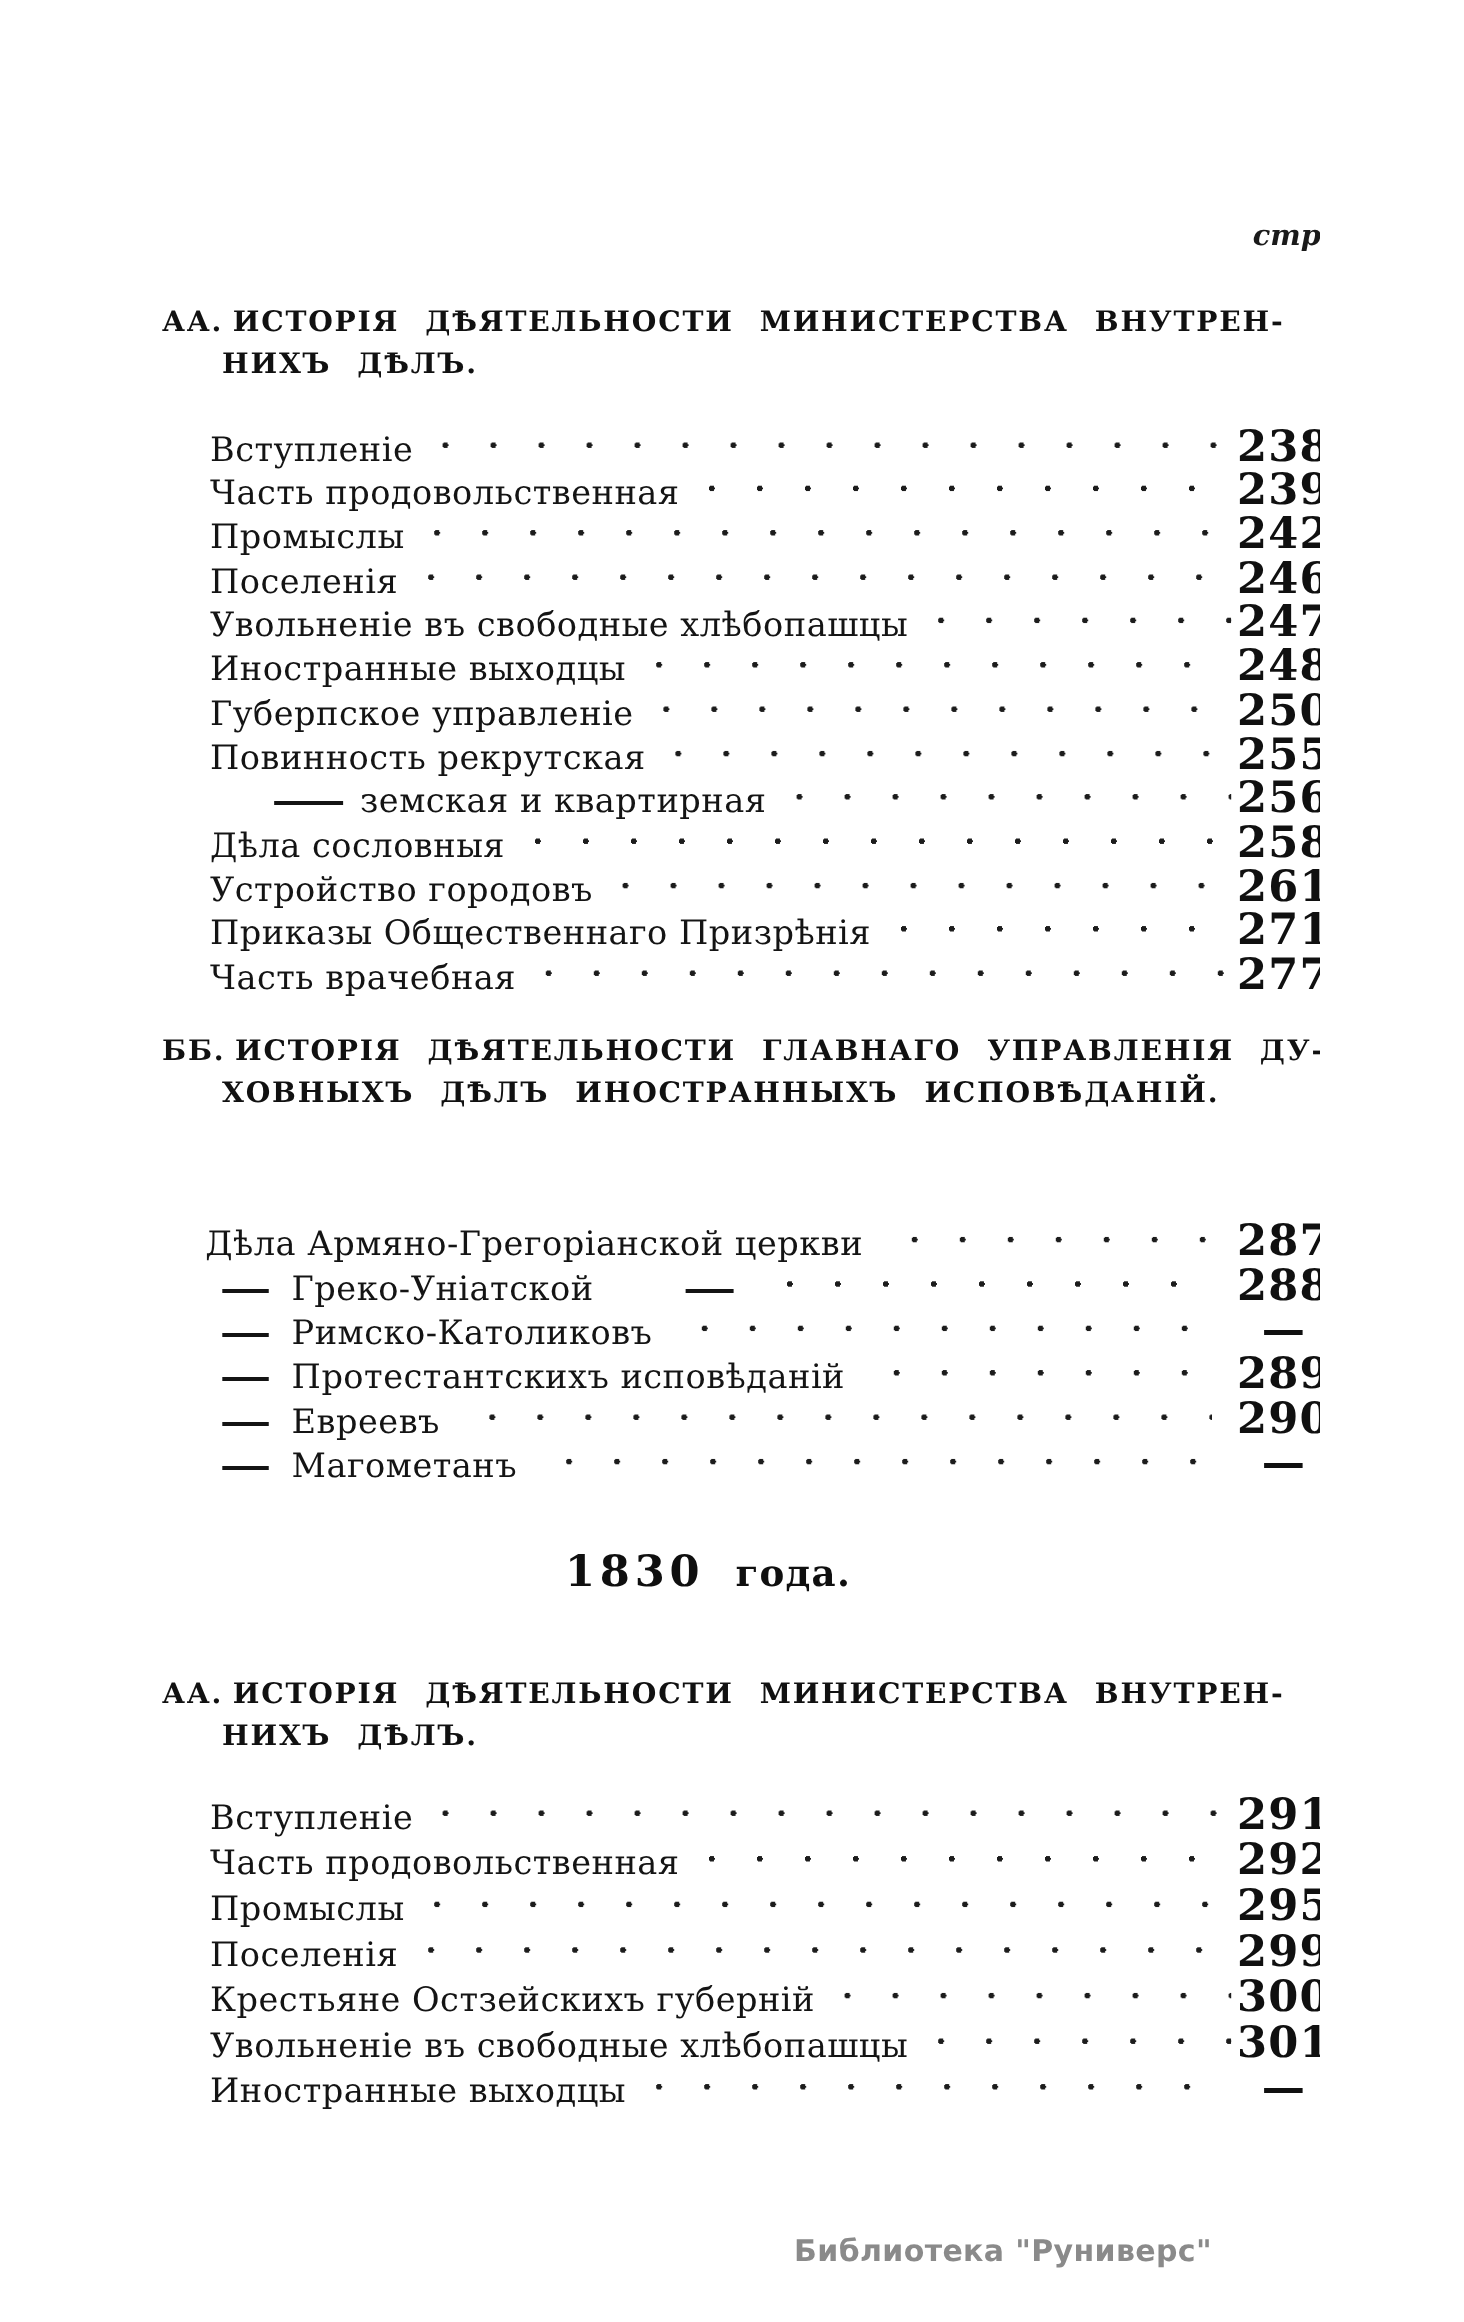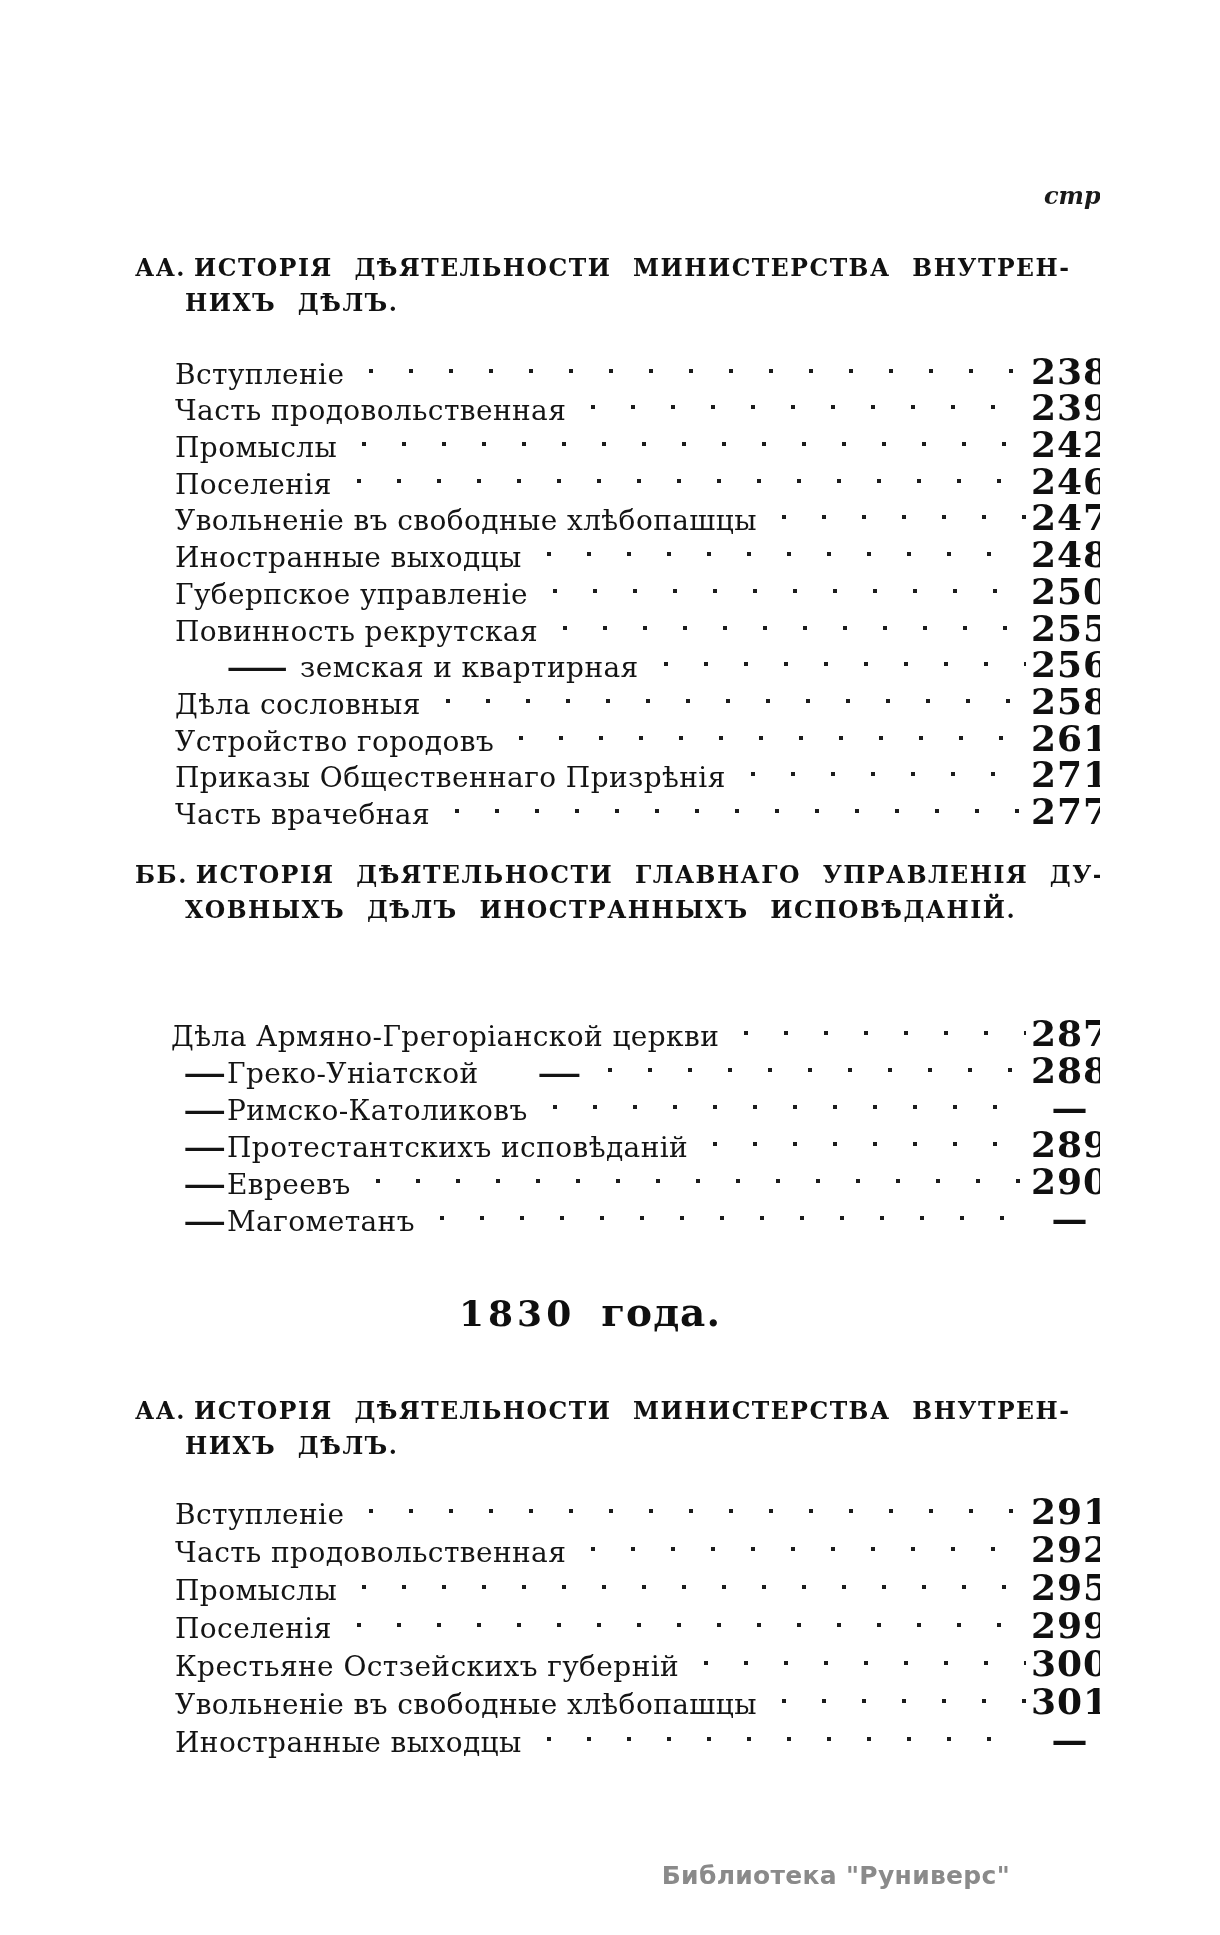--- a/index.html
+++ b/index.html
@@ -23,21 +23,21 @@
   .hnum{margin-right:8px;}
   
   .rows{position:absolute;left:135px;width:975px;}
   .row{
     display:flex;align-items:baseline;
     padding-left:40px;
     font-size:28px;letter-spacing:0.4px;color:#141414;
     white-space:nowrap;
   }
   .rows1 .row{height:36.7px;line-height:36.7px;}
-  .rows2 .row{height:37px;line-height:37px;padding-left:48px;}
+  .rows2 .row{height:37px;line-height:37px;padding-left:48px;gap:16px;}
   .rows2 .row.lead-row{padding-left:36px;}
   .rows3 .row{height:38px;line-height:38px;}
   .row .label{flex:0 0 auto;}
   .row .dash{
     flex:0 0 44px;font-weight:bold;
     transform:scaleX(1.55);transform-origin:left center;
   }
   .row.indent1{padding-left:90px;}
   .row.indent1 .dash{flex:0 0 75px;transform:scaleX(2.3);}
   .row .mid{
@@ -54,21 +54,21 @@
   .pagenum{
     flex:0 0 80px;text-align:center;
     font-weight:bold;font-size:36px;letter-spacing:1px;color:#101010;
   }
   
   .year{
     position:absolute;top:1289px;left:160px;width:860px;
     text-align:center;font-weight:bold;color:#0f0f0f;
   }
   .year .y{font-size:36px;letter-spacing:4px;}
-  .year .g{font-size:39px;margin-left:26px;letter-spacing:1px;}
+  .year .g{font-size:31px;margin-left:26px;letter-spacing:1px;}
   
   .watermark{
     position:absolute;top:1861px;right:90px;
     font-family:"DejaVu Sans","Liberation Sans",sans-serif;
     font-weight:bold;font-size:25px;color:#8a8a8a;letter-spacing:0.3px;
   }
 </style>
 </head>
 <body>
 

